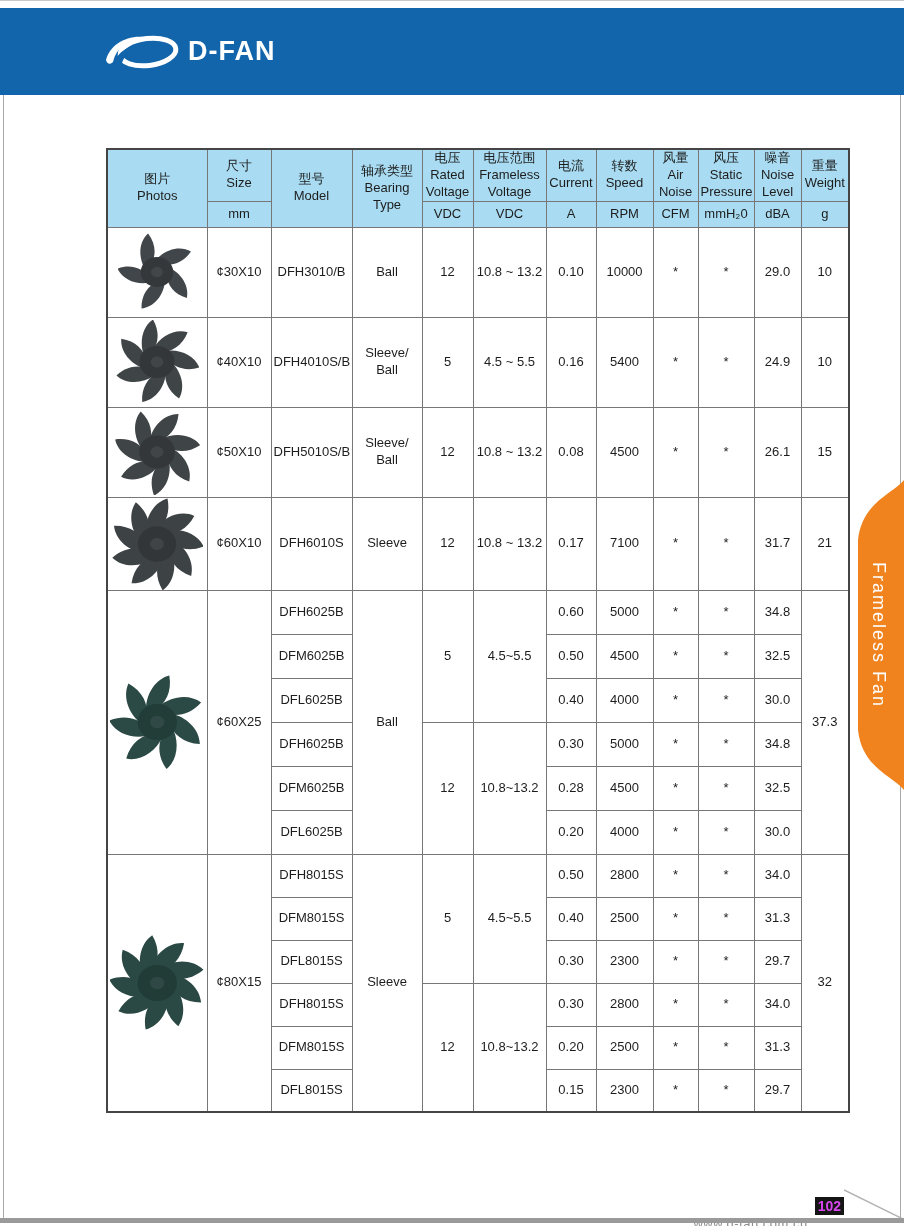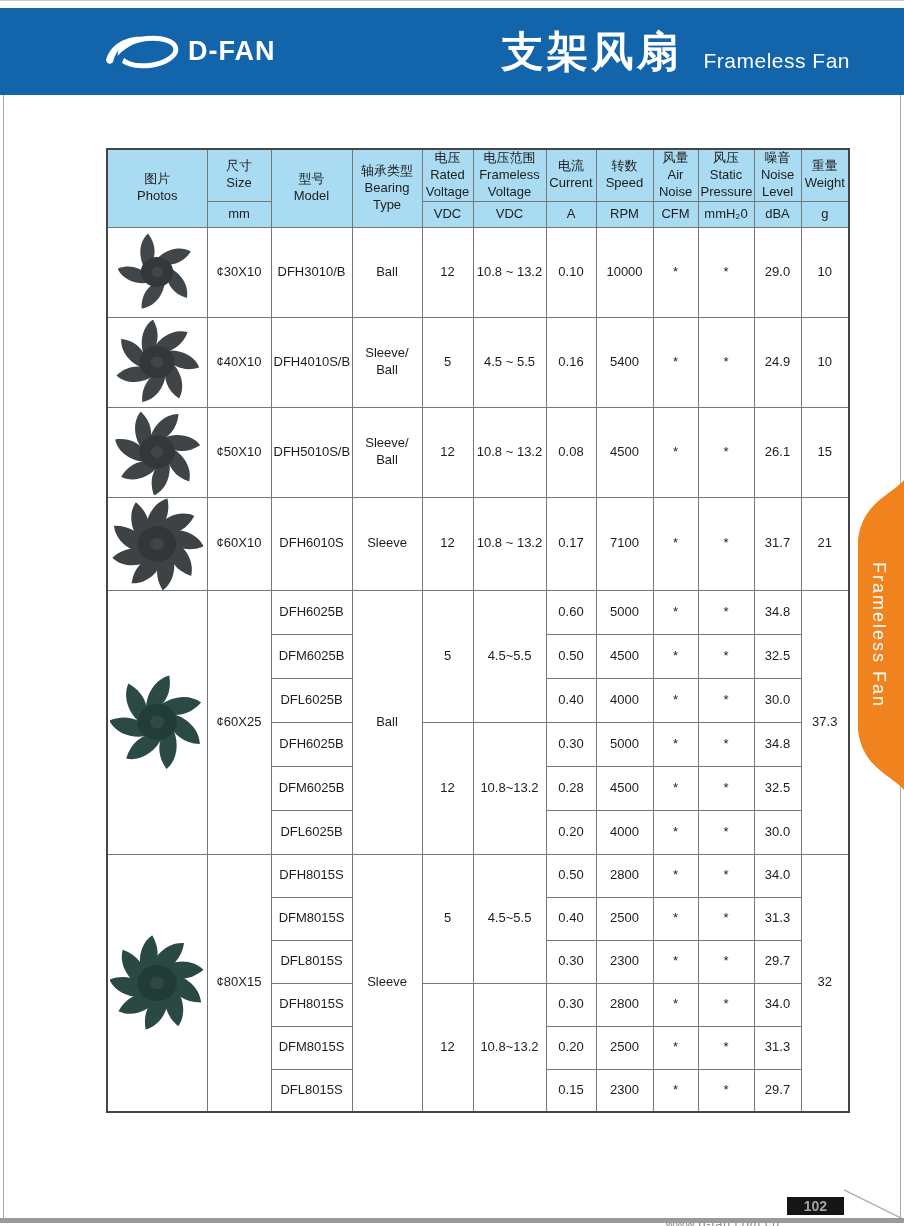--- a/index.html
+++ b/index.html
@@ -50,46 +50,42 @@
   .side-tab-label {
     position:absolute; left:14px; top:0; width:36px; height:310px;
     display:flex; align-items:center; justify-content:center;
     writing-mode:vertical-rl; color:#ffffff; font-size:18px; letter-spacing:2px;
   }
 
   
   .footer { position:absolute; top:1180px; right:60px; display:flex; align-items:center; gap:7px; }
   .site { color:#8c8c8c; font-size:13px; letter-spacing:0.5px;margin-top:36px; }
   .page-num {
-    background:#151515; color:#a3a3a3; font-size:14px; font-weight:bold;
-    padding:1px 17px; line-height:16px;
+    background:#151515; color:#d946ef; font-size:14px; font-weight:bold;
+    padding:1px 3px; line-height:16px;
   }
   .corner-line { position:absolute; left:844px; top:1188px; }
 </style>
 </head>
 <body>
 
 <div class="page">
 
   <div class="edge-top"></div>
   <div class="edge-left"></div>
   <div class="edge-right"></div>
 
   <div class="header-bar">
     <div class="brand">
       <svg class="brand-logo" width="78" height="46" viewBox="0 0 78 46">
         <ellipse cx="44" cy="23" rx="28" ry="13.5" fill="none" stroke="#ffffff" stroke-width="5" transform="rotate(-7 44 23)"></ellipse>
         <path d="M2 31 C 6 16, 22 6, 40 8 C 24 11, 12 19, 9 33 C 6 36, 3 35, 2 31 Z" fill="#ffffff"></path>
         <path d="M10 33 C 14 24, 24 16, 37 15 C 27 20, 20 27, 18 34 C 15 37, 11 36, 10 33 Z" fill="#1264ab"></path>
       </svg>
       <span class="brand-name">D-FAN</span>
-    </div>
-    <div class="titles">
-      <span class="title-zh">支架风扇</span>
-      <span class="title-en">Frameless Fan</span>
     </div>
   </div>
 
   <table class="spec">
     <colgroup>
       <col style="width:100px">
         <col style="width:64px">
         <col style="width:81px">
         <col style="width:70px">
       <col style="width:51px">

